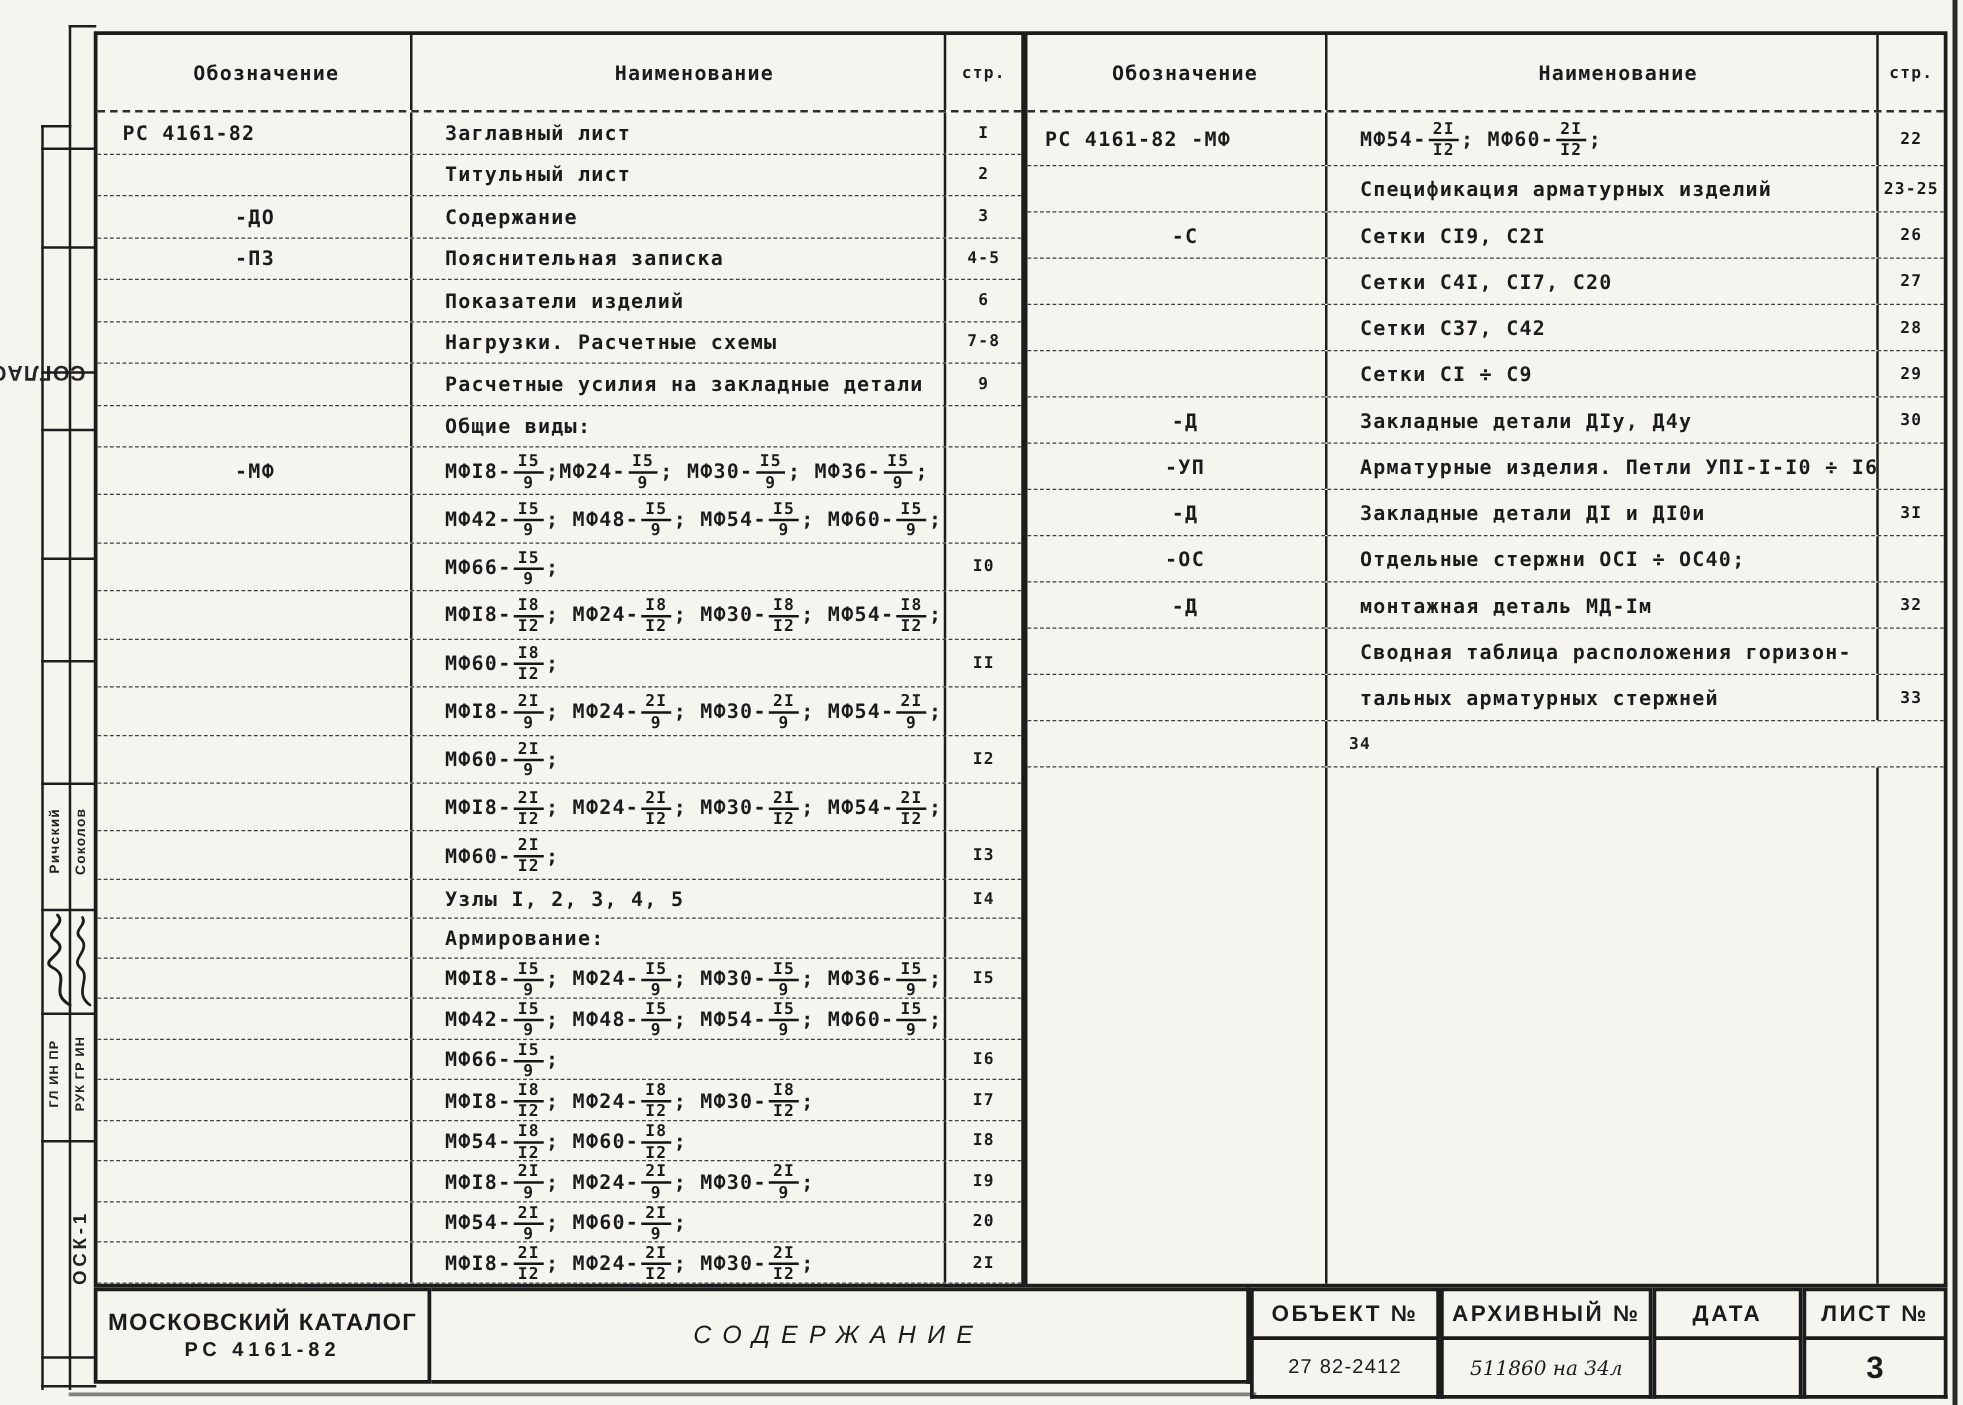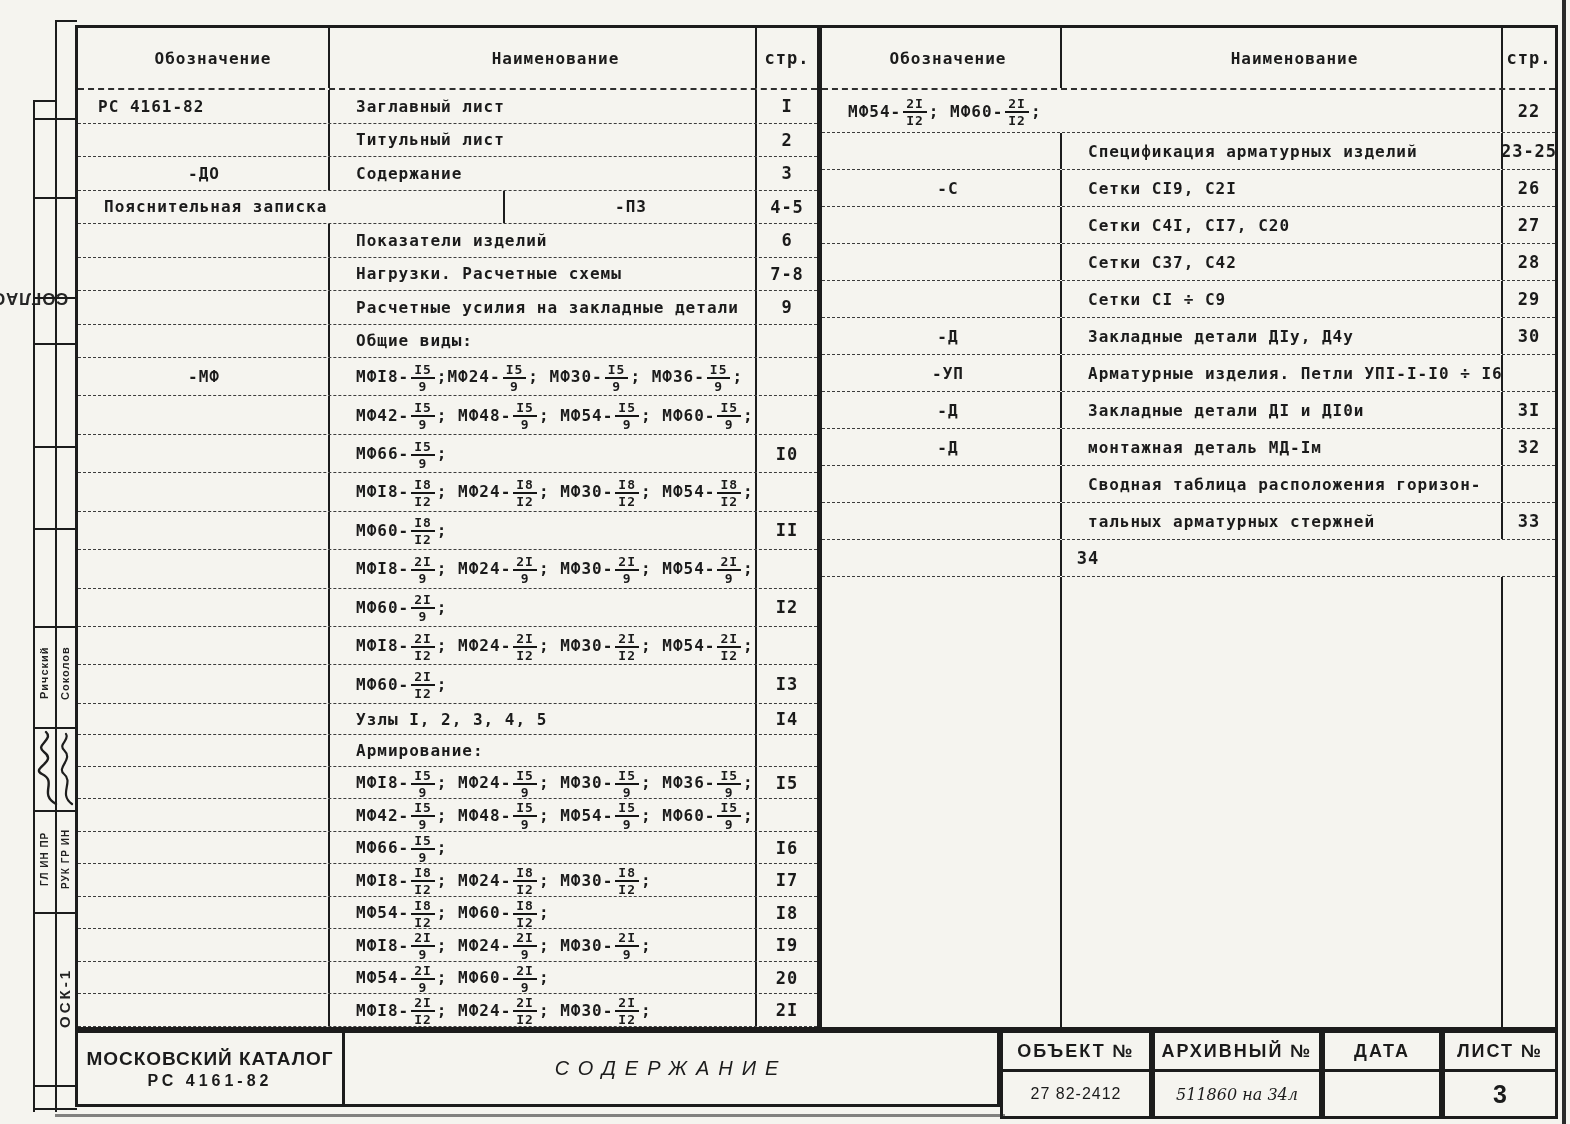--- a/index.html
+++ b/index.html
@@ -24,21 +24,21 @@
   .row{display:flex;border-bottom:1.5px dashed #3c3c3c;min-height:0;overflow:visible;}
   .row.ra{flex:0 1 33px}.row.rb{flex:0 1 38px}.row.rc{flex:0 1 31px}
   .row.rd{flex:0 1 32px}.row.rr{flex:0 1 36px}.row.rf{flex:0 1 42px}
   .row.fill{flex:1 1 auto;border-bottom:none;}
   .cell{display:flex;align-items:center;box-sizing:border-box;min-width:0;
     font-weight:bold;font-size:16px;letter-spacing:1px;white-space:nowrap;}
   .cell.des{flex:0 0 252px;border-right:2px solid #1c1c1c;padding-left:20px;}
   #rtable .cell.des{flex:0 0 240px;padding-left:14px;}
   .cell.des.ctr{justify-content:center;padding-left:2px;}
   .cell.name{flex:1 1 auto;border-right:2px solid #1c1c1c;padding-left:26px;overflow:visible;}
-  .cell.page{flex:0 0 60px;justify-content:center;font-size:17px;}
+  .cell.page{flex:0 0 60px;justify-content:center;font-size:13px;}
   #rtable .cell.page{flex:0 0 52px;}
   
   .frac{display:inline-flex;flex-direction:column;align-items:center;
     line-height:1;font-size:13px;margin:0 2px;transform:translateY(1px);}
   .frac .fn{border-bottom:2px solid #151515;padding:0 3px 1px;}
   .frac .fd{padding-top:1px;}
   
   .fcell{position:absolute;box-sizing:border-box;border:3px solid #1c1c1c;
     background:transparent;font-family:"Liberation Sans",sans-serif;}
   #f-cat{left:75px;top:1030px;width:270px;height:77px;display:flex;
@@ -93,22 +93,22 @@
         <div class="cell des"></div>
         <div class="cell name">Титульный лист</div>
         <div class="cell page">2</div>
       </div>
       <div class="row ra">
         <div class="cell des ctr">-ДО</div>
         <div class="cell name">Содержание</div>
         <div class="cell page">3</div>
       </div>
       <div class="row ra">
+        <div class="cell des ctr">-ПЗ</div>
         <div class="cell name">Пояснительная записка</div>
-        <div class="cell des ctr">-ПЗ</div>
         <div class="cell page">4-5</div>
       </div>
       <div class="row ra">
         <div class="cell des"></div>
         <div class="cell name">Показатели изделий</div>
         <div class="cell page">6</div>
       </div>
       <div class="row ra">
         <div class="cell des"></div>
         <div class="cell name">Нагрузки. Расчетные схемы</div>
@@ -366,20 +366,21 @@
 </div>
 
 <div class="ctable" id="rtable">
   <div class="thead">
     <div class="cell des">Обозначение</div>
     <div class="cell name">Наименование</div>
     <div class="cell page">стр.</div>
   </div>
   <div class="tbody">
       <div class="row rf">
+        <div class="cell des">РС 4161-82 -МФ</div>
         <div class="cell name">МФ54-<span class="frac">
             <span class="fn">2I</span>
             <span class="fd">I2</span>
           </span>; МФ60-<span class="frac">
             <span class="fn">2I</span>
             <span class="fd">I2</span>
           </span>;</div>
         <div class="cell page">22</div>
       </div>
       <div class="row rr">
@@ -414,20 +415,25 @@
       </div>
       <div class="row rr">
         <div class="cell des ctr">-УП</div>
         <div class="cell name">Арматурные изделия. Петли УПI-I-I0 ÷ I6</div>
         <div class="cell page"></div>
       </div>
       <div class="row rr">
         <div class="cell des ctr">-Д</div>
         <div class="cell name">Закладные детали ДI и ДI0и</div>
         <div class="cell page">3I</div>
+      </div>
+      <div class="row rr">
+        <div class="cell des ctr">-ОС</div>
+        <div class="cell name">Отдельные стержни ОСI ÷ ОС40;</div>
+        <div class="cell page"></div>
       </div>
       <div class="row rr">
         <div class="cell des ctr">-Д</div>
         <div class="cell name">монтажная деталь МД-Iм</div>
         <div class="cell page">32</div>
       </div>
       <div class="row rr">
         <div class="cell des"></div>
         <div class="cell name">Сводная таблица расположения горизон-</div>
         <div class="cell page"></div>

